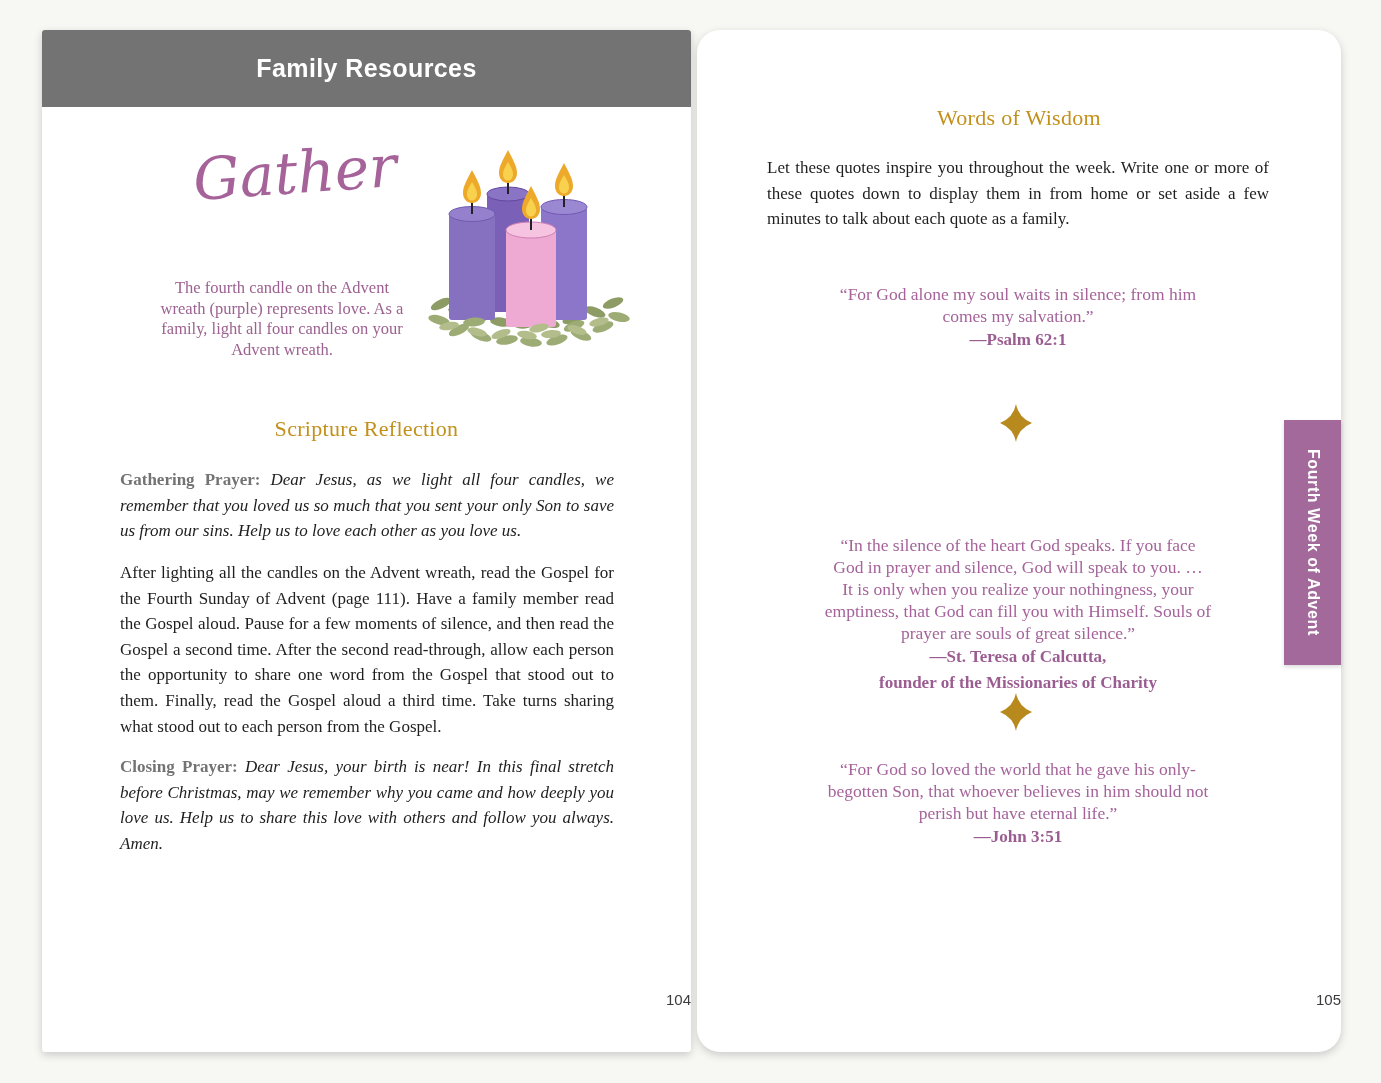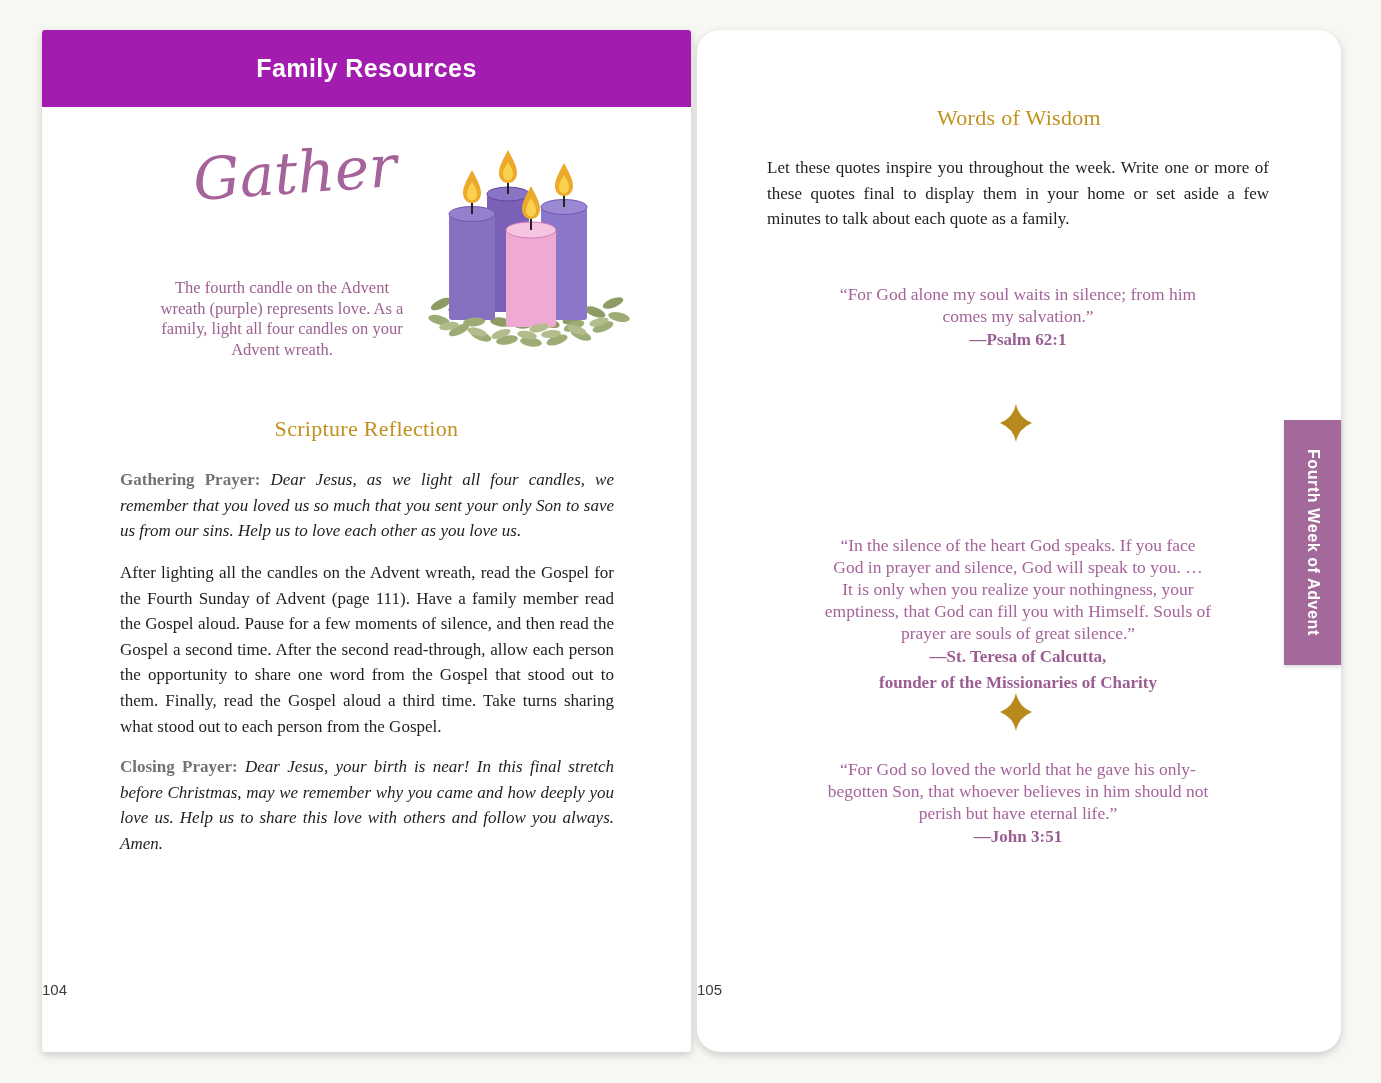--- a/index.html
+++ b/index.html
@@ -14,21 +14,21 @@
     position:absolute;top:30px;height:1022px;background:#ffffff;
     box-shadow:0 3px 8px rgba(0,0,0,0.18);
     border-radius:3px;
   }
   .page-left{left:42px;width:649px;}
   .page-right{left:697px;width:644px;border-radius:23px;}
 
   
   .banner{
     position:absolute;left:0;top:0;width:100%;height:77px;
-    background:#a21caf;border-radius:3px 3px 0 0;
+    background:#737373;border-radius:3px 3px 0 0;
     display:flex;align-items:center;justify-content:center;
   }
   .banner-title{
     color:#ffffff;font-family:"Liberation Sans", sans-serif;
     font-size:25px;font-weight:bold;letter-spacing:.4px;
   }
   .gather-title{
     position:absolute;left:118px;top:112px;width:270px;
     text-align:center;
     font-family:"DejaVu Serif", serif;font-style:italic;
@@ -55,21 +55,21 @@
     font-size:17px;line-height:25.6px;color:#1e1e1e;
     text-align:justify;
   }
   .prayer-label{font-weight:bold;color:#737373;font-style:normal;}
   .prayer-text{font-style:italic;}
   .p-gathering{top:420px;}
   .p-instructions{top:513px;}
   .p-closing{top:707px;}
 
   .page-num{
-    position:absolute;left:0;bottom:54px;width:100%;text-align:left;
+    position:absolute;left:0;bottom:44px;width:100%;text-align:right;
     font-family:"Liberation Sans", sans-serif;font-size:15px;color:#3c3c3c;
   }
 
   
   .intro{
     position:absolute;left:70px;top:108px;width:502px;
     font-size:17px;line-height:25.6px;color:#1e1e1e;text-align:justify;
   }
   .quote{
     position:absolute;left:70px;width:502px;text-align:center;
@@ -188,21 +188,21 @@
 
   <p class="para p-closing"><span class="prayer-label">Closing Prayer:</span> <span class="prayer-text">Dear Jesus, your birth is near! In this final stretch before Christmas, may we remember why you came and how deeply you love us. Help us to share this love with others and follow you always. Amen.</span></p>
 
   <div class="page-num">104</div>
 </div>
 
 <div class="page page-right">
 
   <div class="section-heading heading-right">Words of Wisdom</div>
 
-  <p class="intro">Let these quotes inspire you throughout the week. Write one or more of these quotes final to display them in your home or set aside a few minutes to talk about each quote as a family.</p>
+  <p class="intro">Let these quotes inspire you throughout the week. Write one or more of these quotes down to display them in from home or set aside a few minutes to talk about each quote as a family.</p>
 
   <div class="quote q1">
     <div class="quote-text">“For God alone my soul waits in silence; from him
 comes my salvation.”</div>
     <div class="quote-attr">—Psalm 62:1</div>
   </div>
 
   <div class="star star1">
     <svg width="32" height="40" viewBox="0 0 32 38">
       <path d="M16,0 Q18.5,13.5 32,19 Q18.5,24.5 16,38 Q13.5,24.5 0,19 Q13.5,13.5 16,0 Z" fill="#b8891c"></path>

